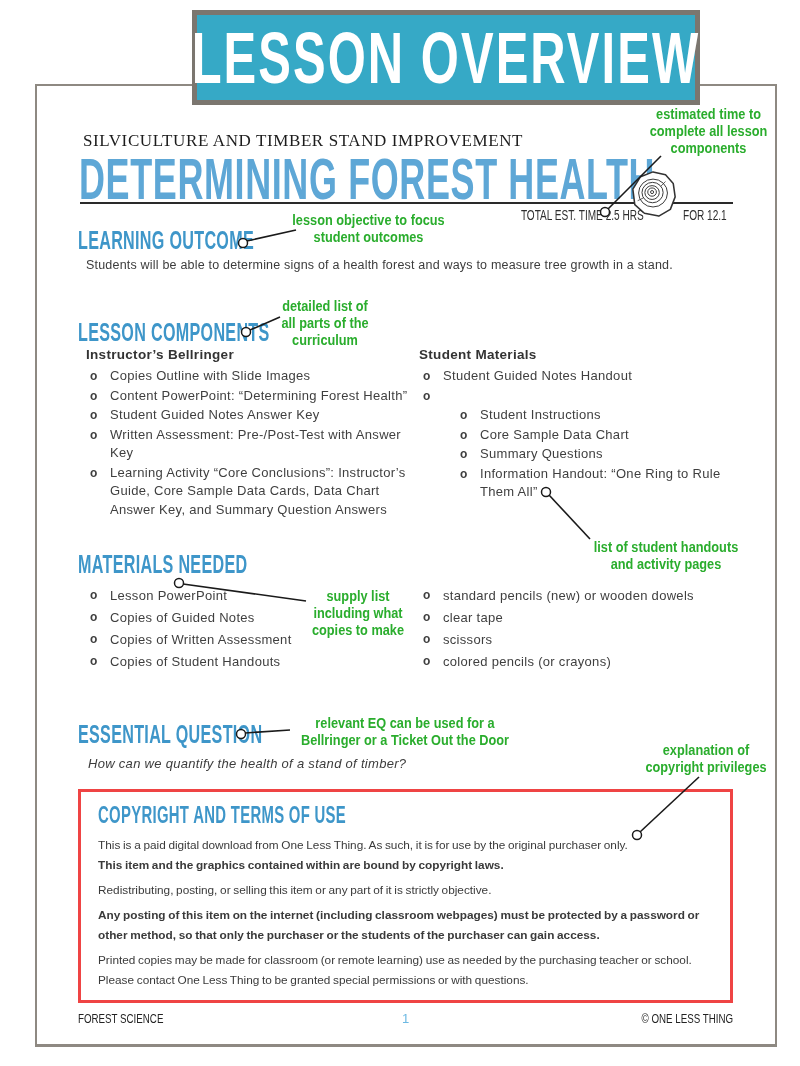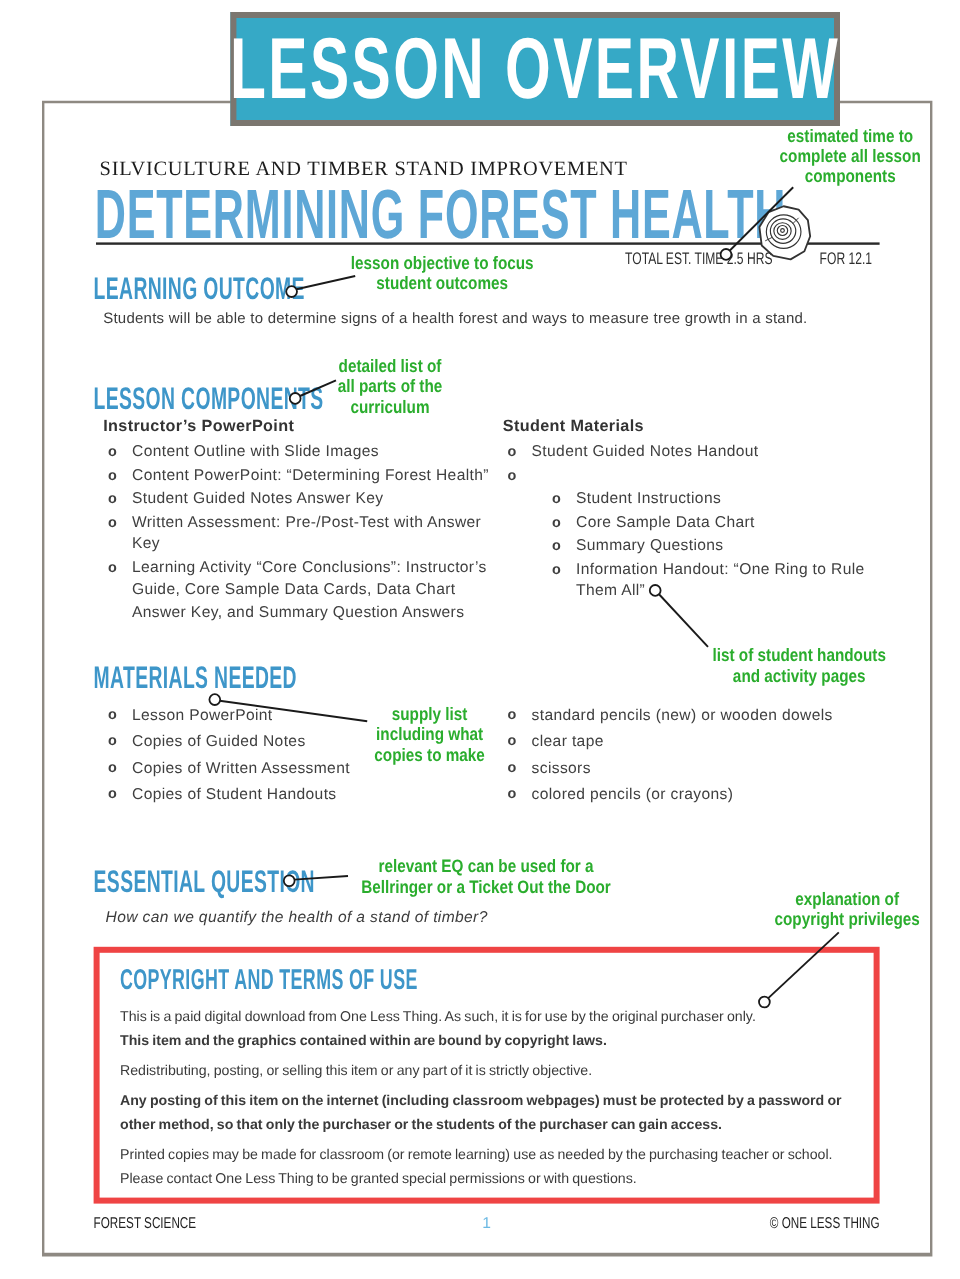--- a/index.html
+++ b/index.html
@@ -66,21 +66,21 @@
   .li .b { width:20px; flex:0 0 20px; font-weight:bold; font-size:12px; }
   .sub { margin-left:37px; }
   .m-list .li { margin-bottom:7px; line-height:15px; }
   .eq-text {
     position:absolute; left:88px; top:756px; z-index:2;
     font-style:italic; font-size:13px; letter-spacing:0.3px; color:#3c3c3c; white-space:nowrap;
   }
   
   .copy-box {
     position:absolute; left:78px; top:789px; width:655px; height:214px;
-    border:5px solid #ef4444; background:#fff; z-index:2; overflow:hidden;
+    border:3px solid #ef4444; background:#fff; z-index:2; overflow:hidden;
     padding:10px 17px 0 17px;
   }
   .copy-h {
     font-size:24px; font-weight:bold; color:#3e96c9; line-height:26px;
     transform:scaleX(0.62); transform-origin:left top; white-space:nowrap; letter-spacing:0.5px;
   }
   .copy-body { margin-top:7px; font-size:11.8px; line-height:20px; letter-spacing:0; word-spacing:-0.6px; color:#3a3a3a; }
   .copy-body p { margin-bottom:5px; }
   .copy-body .bold { font-weight:bold; display:block; }
   .copy-body p.boldp { font-weight:bold; }
@@ -136,27 +136,27 @@
     <ellipse cx="24" cy="24" rx="4.5" ry="4.3" fill="none" stroke="#333" stroke-width="1"></ellipse>
     <circle cx="24" cy="24" r="1.6" fill="none" stroke="#333" stroke-width="1"></circle>
     <line x1="38" y1="13" x2="33" y2="18" stroke="#333" stroke-width="0.8"></line>
     <line x1="9" y1="33" x2="15" y2="30" stroke="#333" stroke-width="0.8"></line>
   </svg>
 
   <div class="sec-h" style="top:227px;">LEARNING OUTCOME</div>
   <div class="lo-text">Students will be able to determine signs of a health forest and ways to measure tree growth in a stand.</div>
 
   <div class="sec-h" style="top:319px;">LESSON COMPONENTS</div>
-  <div class="col-h" style="left:86px; top:347px;">Instructor’s PowerPoint</div>
+  <div class="col-h" style="left:86px; top:347px;">Instructor’s Bellringer</div>
   <div class="col-h" style="left:419px; top:347px;">Student Materials</div>
 
   <div class="list" style="left:90px; top:367px; width:322px;">
     <div class="li">
         <span class="b">o</span>
-        <span>Content Outline with Slide Images</span>
+        <span>Copies Outline with Slide Images</span>
       </div>
     <div class="li">
         <span class="b">o</span>
         <span>Content PowerPoint: “Determining Forest Health”</span>
       </div>
     <div class="li">
         <span class="b">o</span>
         <span>Student Guided Notes Answer Key</span>
       </div>
     <div class="li">

